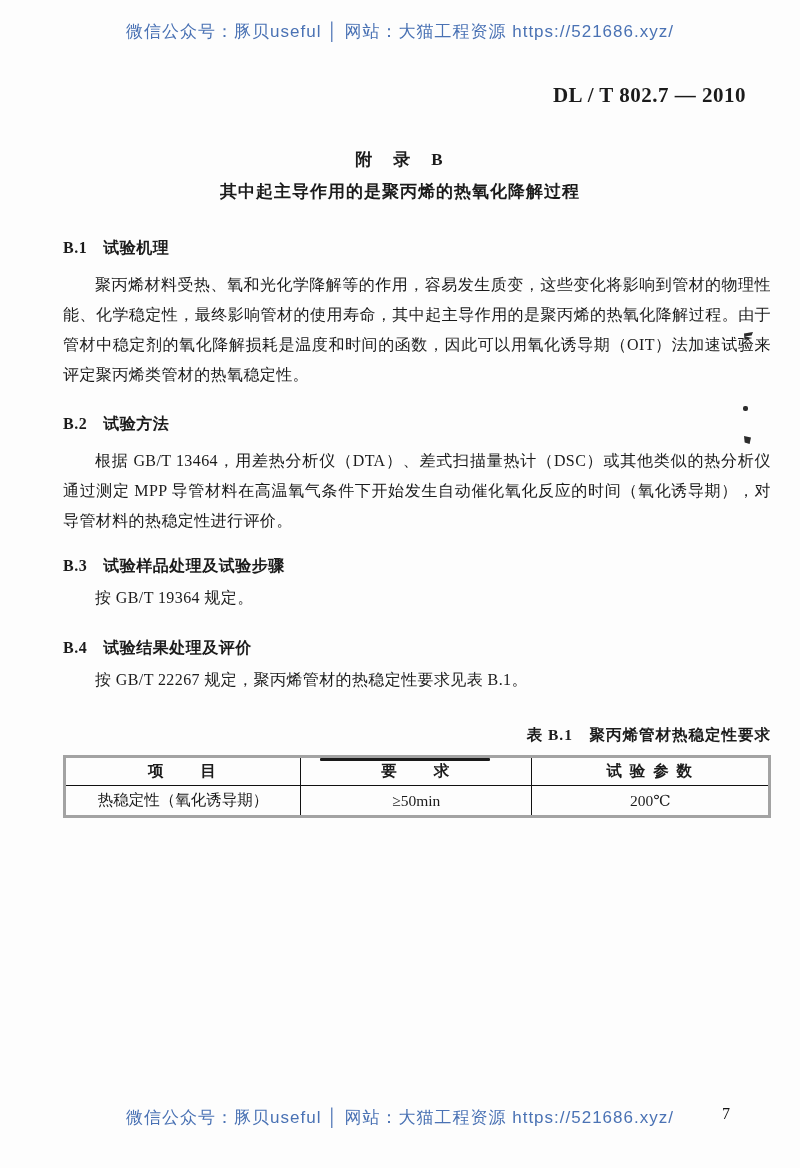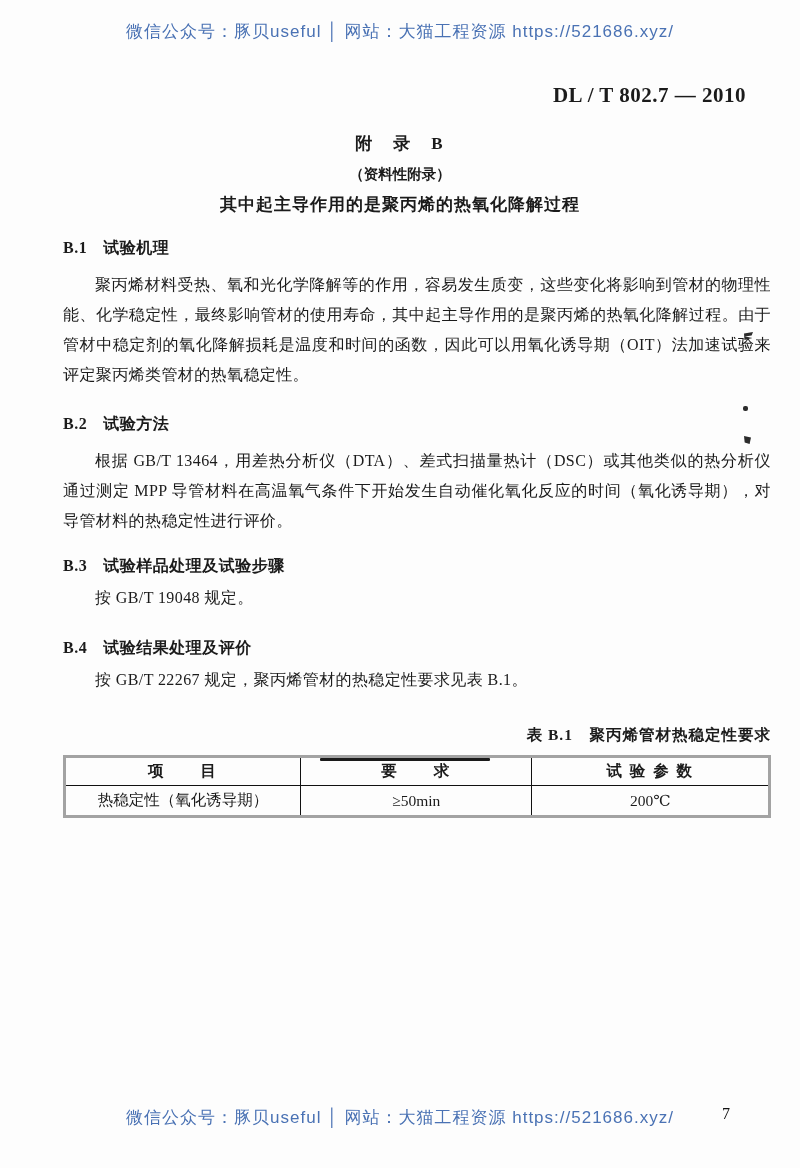--- a/index.html
+++ b/index.html
@@ -21,21 +21,21 @@
   .watermark-top { top: 20px; }
   .watermark-bottom { top: 1106px; }
 
   .doc-number {
     position: absolute; top: 83px; right: 54px;
     font-weight: bold; font-size: 21px;
     letter-spacing: 0.5px;
   }
 
   .title-block {
-    position: absolute; top: 132px; left: 0; width: 100%;
+    position: absolute; top: 148px; left: 0; width: 100%;
     text-align: center;
   }
   .title-line1 { font-size: 17px; font-weight: bold; letter-spacing: 2px; }
   .title-line2 { font-size: 14.5px; font-weight: bold; margin-top: 10px; }
   .title-line3 { font-size: 17px; font-weight: bold; margin-top: 9px; letter-spacing: 1px; }
 
   .content {
     position: absolute; top: 238px; left: 63px; width: 708px;
   }
 
@@ -101,40 +101,39 @@
 <body>
 
 <div class="watermark watermark-top" style="color: rgb(74, 114, 180);">
   <span>微信公众号：豚贝useful │ 网站：大猫工程资源 https://521686.xyz/</span>
 </div>
 
 <div class="doc-number">DL / T 802.7 — 2010</div>
 
 <div class="title-block">
   <div class="title-line1">附　录　B</div>
-  <div class="title-line2">（资料性附录）</div>
   <div class="title-line3">其中起主导作用的是聚丙烯的热氧化降解过程</div>
 </div>
 
 <div class="content">
 
   <div class="sec-heading m-h1">
     <span class="sec-id">B.1</span><span>试验机理</span>
   </div>
   <p class="para m-p1">聚丙烯材料受热、氧和光化学降解等的作用，容易发生质变，这些变化将影响到管材的物理性能、化学稳定性，最终影响管材的使用寿命，其中起主导作用的是聚丙烯的热氧化降解过程。由于管材中稳定剂的氧化降解损耗是温度和时间的函数，因此可以用氧化诱导期（OIT）法加速试验来评定聚丙烯类管材的热氧稳定性。</p>
 
   <div class="sec-heading m-h2">
     <span class="sec-id">B.2</span><span>试验方法</span>
   </div>
   <p class="para m-p2">根据 GB/T 13464，用差热分析仪（DTA）、差式扫描量热计（DSC）或其他类似的热分析仪通过测定 MPP 导管材料在高温氧气条件下开始发生自动催化氧化反应的时间（氧化诱导期），对导管材料的热稳定性进行评价。</p>
 
   <div class="sec-heading m-h3">
     <span class="sec-id">B.3</span><span>试验样品处理及试验步骤</span>
   </div>
-  <p class="line m-p3">按 GB/T 19048 规定。</p>
+  <p class="line m-p3">按 GB/T 19364 规定。</p>
 
   <div class="sec-heading m-h4">
     <span class="sec-id">B.4</span><span>试验结果处理及评价</span>
   </div>
   <p class="line m-p4">按 GB/T 22267 规定，聚丙烯管材的热稳定性要求见表 B.1。</p>
 
   <div class="table-caption">表 B.1　聚丙烯管材热稳定性要求</div>
 
   <table class="req">
     <thead>

